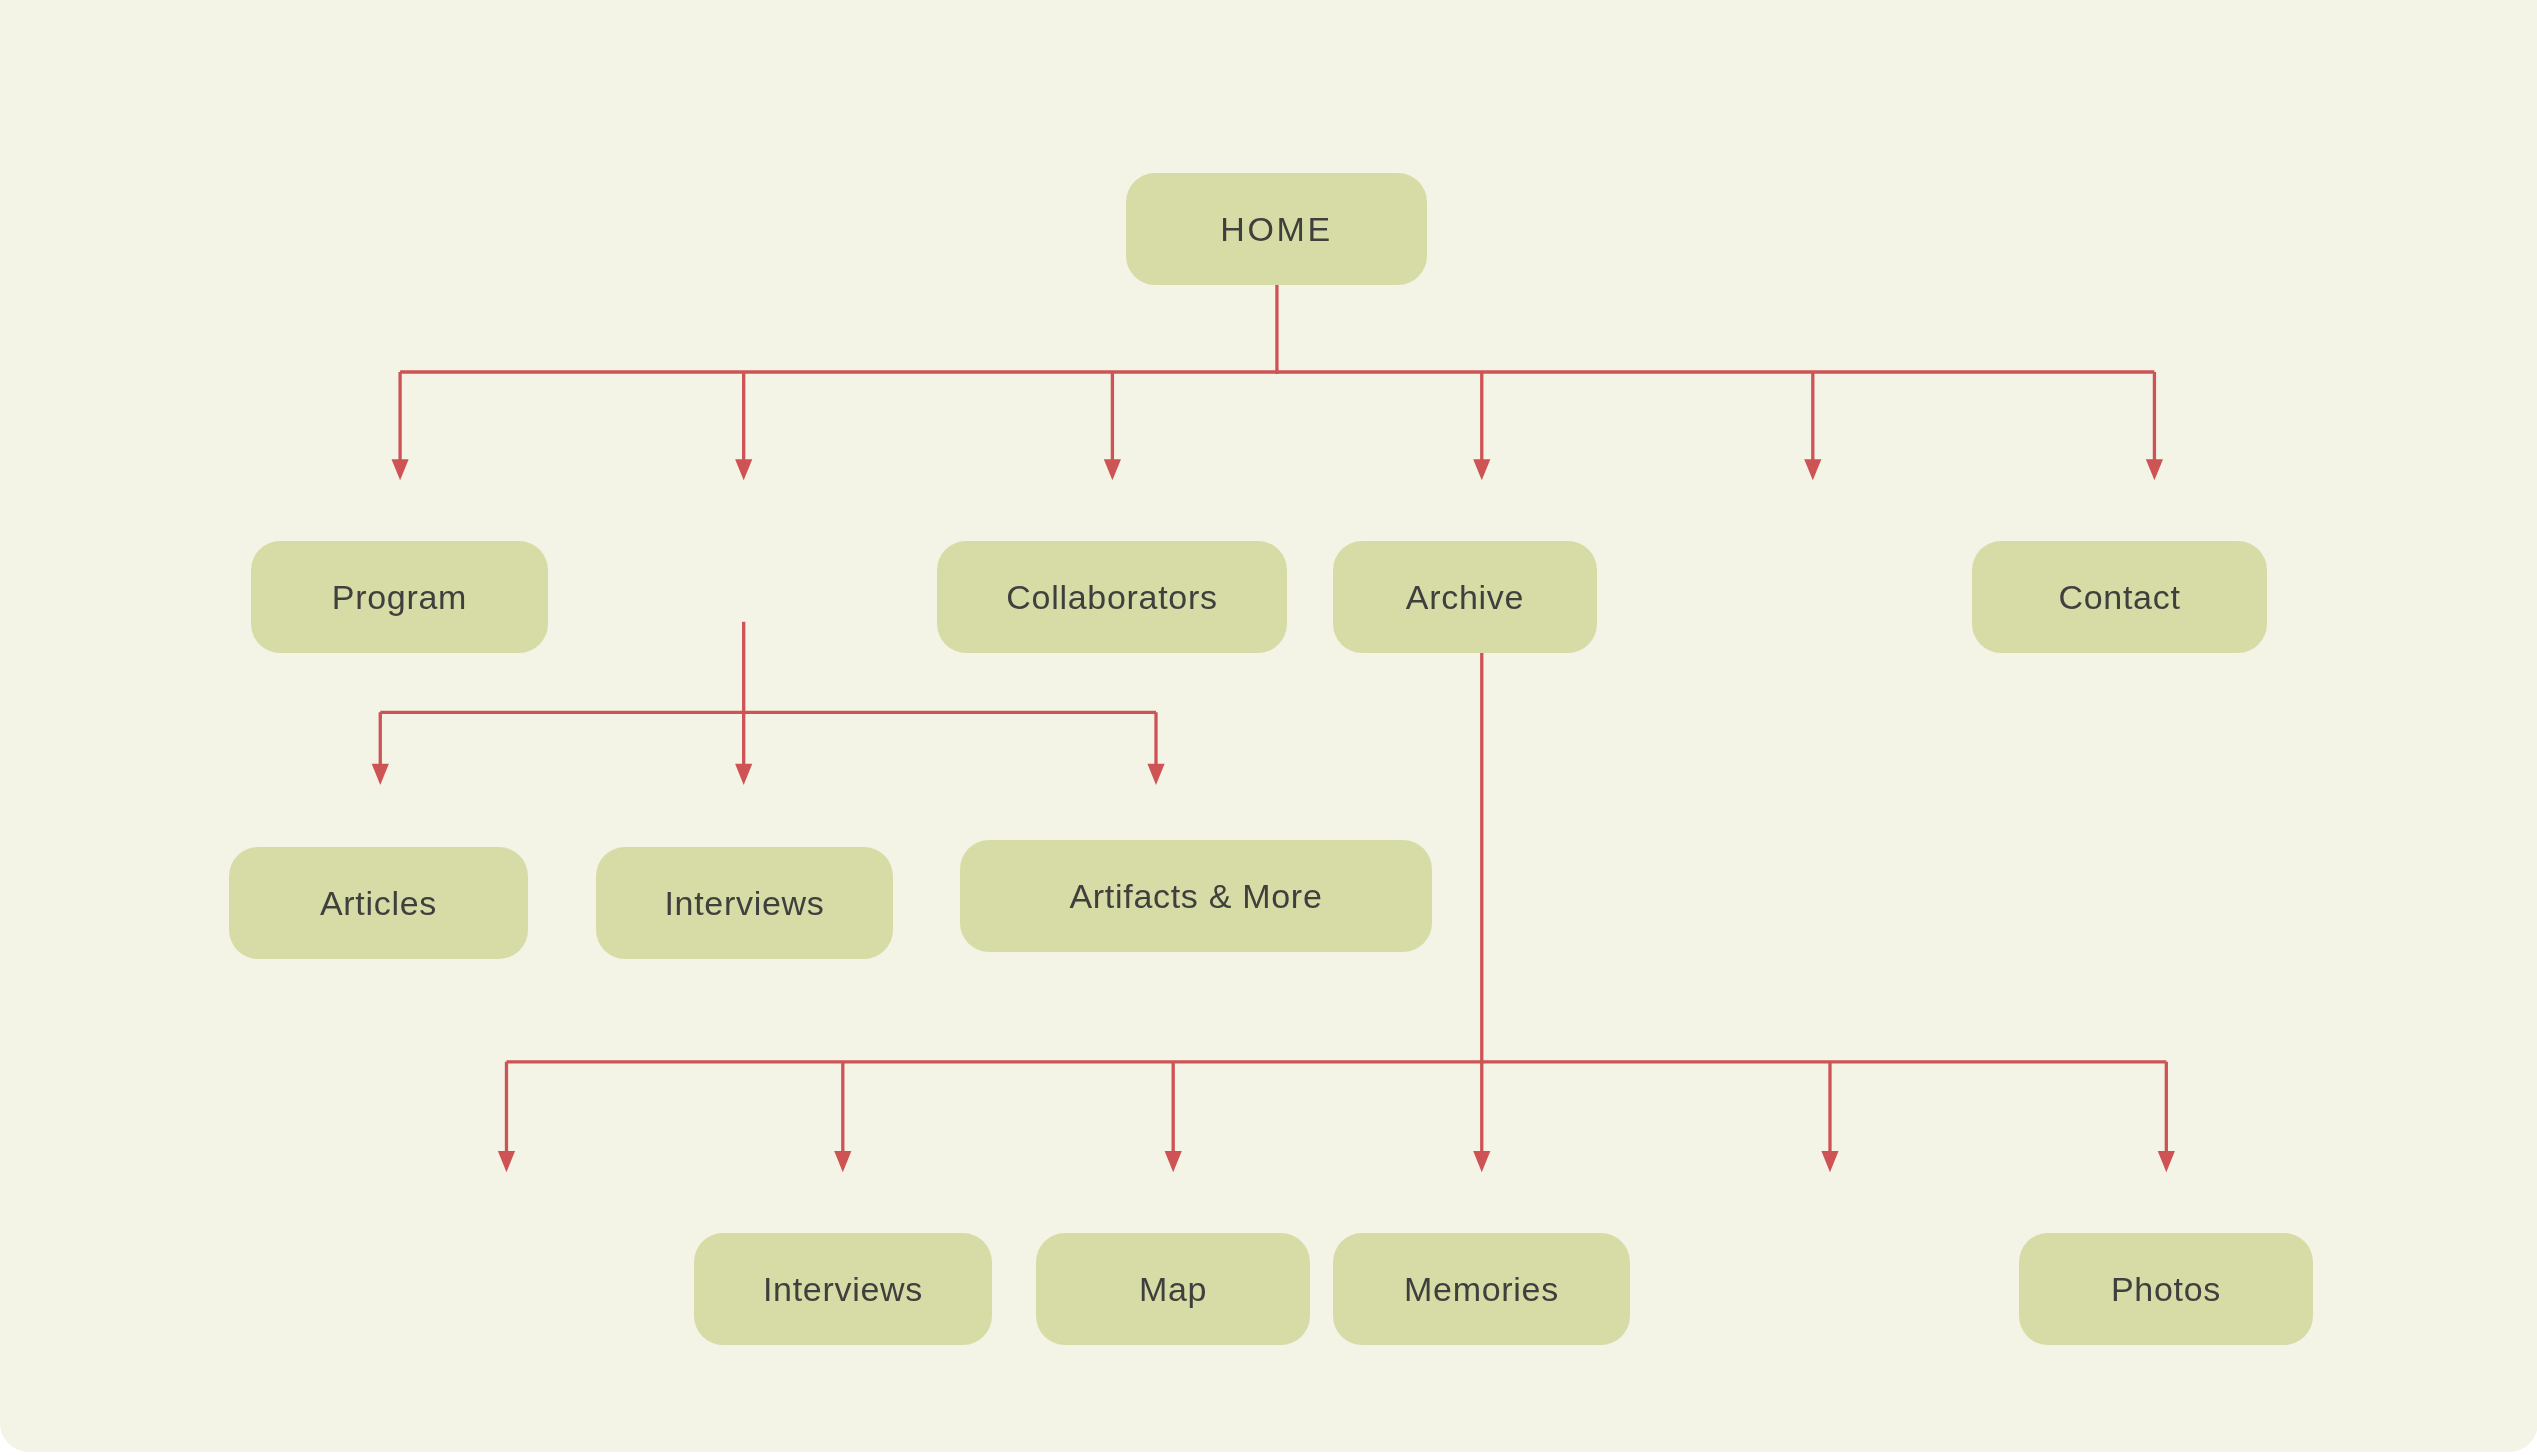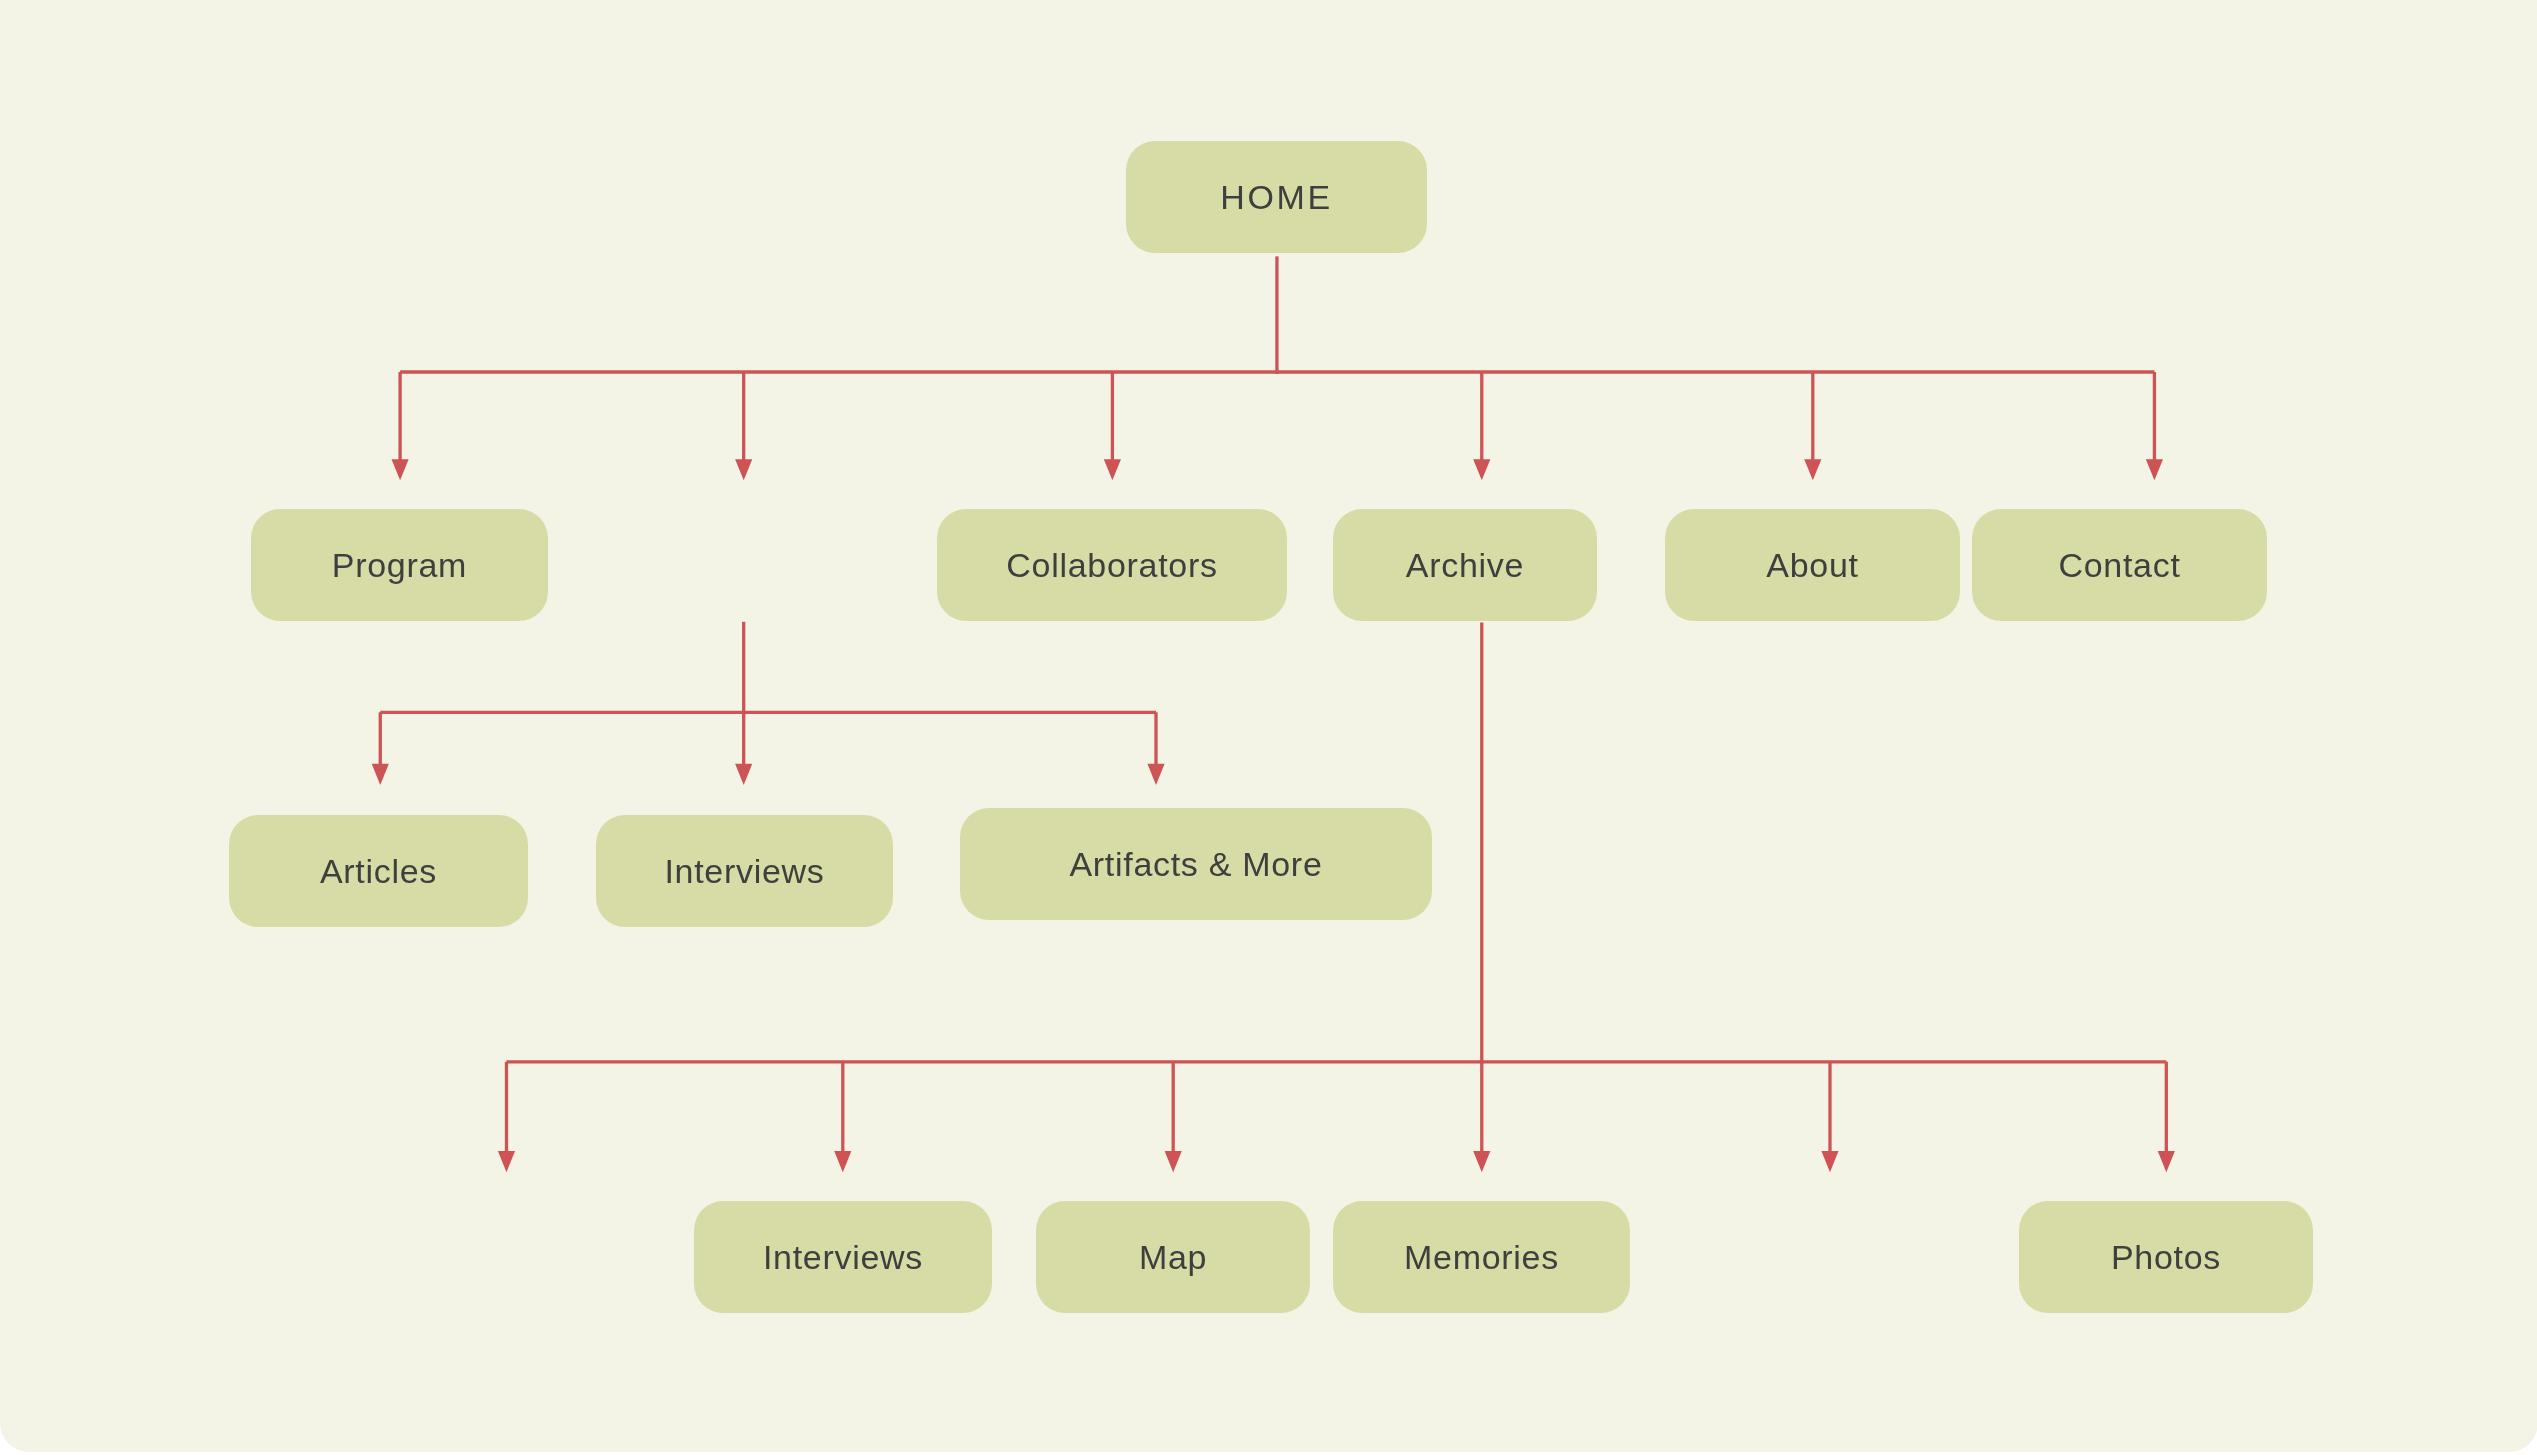--- a/index.html
+++ b/index.html
@@ -36,20 +36,21 @@
   .conn-head{
     fill:var(--connector);
     stroke:none;
   }
   .node{
     position:absolute;height:112px;
     background:var(--node-fill);
     border-radius:29px;
     display:flex;align-items:center;justify-content:center;
     box-sizing:border-box;
+    margin-top:32px;
   }
   .node-label{
     font-size:34px;
     letter-spacing:0.7px;
     color:var(--node-text);
     white-space:nowrap;
   }
   .node-root .node-label{
     letter-spacing:2.6px;
     font-weight:500;
@@ -103,23 +104,20 @@
 
     <div class="node" style="left:251px;top:509px;width:297px">
       <span class="node-label">Program</span>
     </div>
     <div class="node" style="left:937px;top:509px;width:350px">
       <span class="node-label">Collaborators</span>
     </div>
     <div class="node" style="left:1333px;top:509px;width:264px">
       <span class="node-label">Archive</span>
     </div>
-    <div class="node" style="left:1665px;top:509px;width:295px">
-      <span class="node-label">About</span>
-    </div>
     <div class="node" style="left:1972px;top:509px;width:295px">
       <span class="node-label">Contact</span>
     </div>
 
     <div class="node" style="left:229px;top:815px;width:299px">
       <span class="node-label">Articles</span>
     </div>
     <div class="node" style="left:596px;top:815px;width:297px">
       <span class="node-label">Interviews</span>
     </div>

